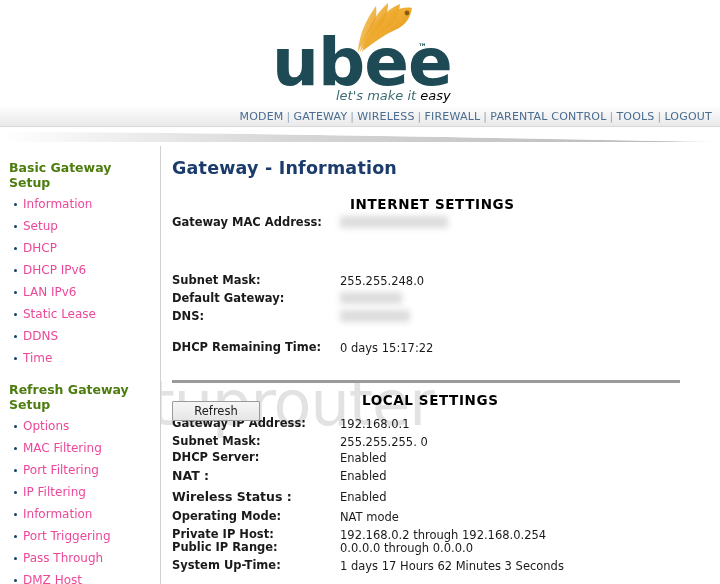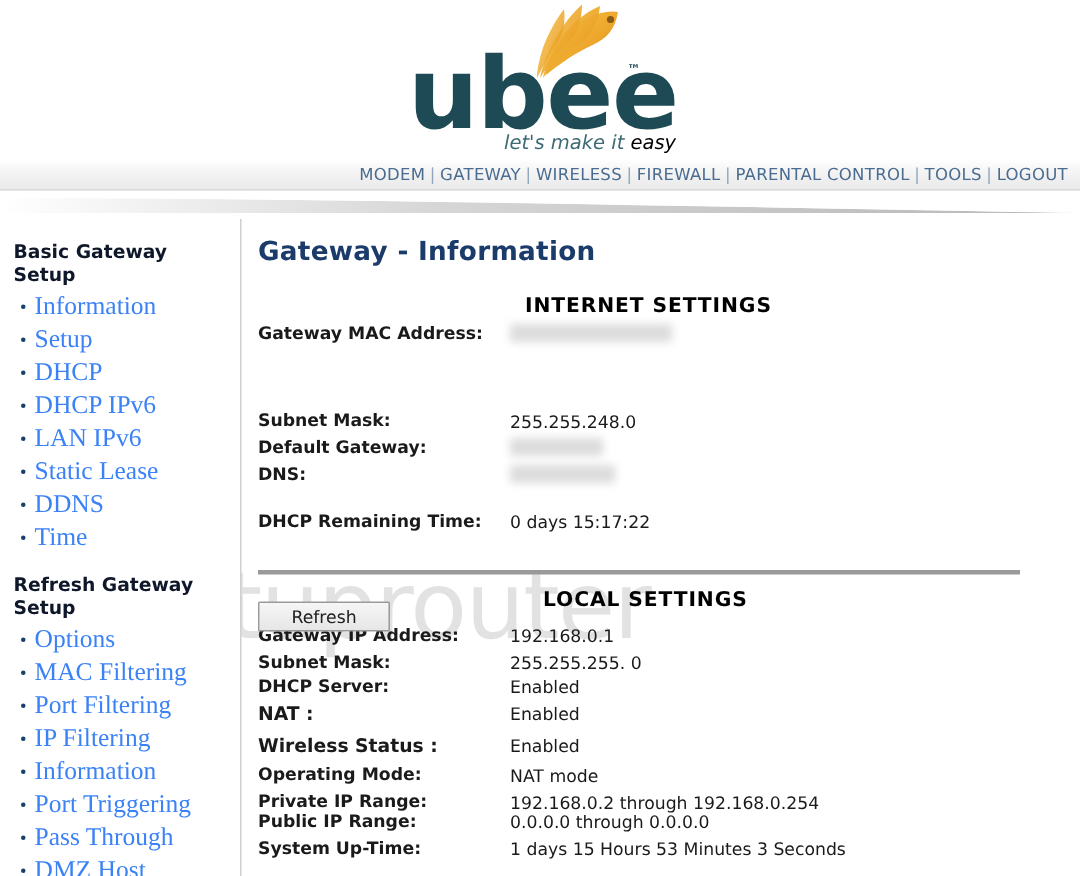--- a/index.html
+++ b/index.html
@@ -118,36 +118,35 @@
     width: 160px;
     height: 440px;
     background: #ffffff;
     z-index: 3;
     padding-top: 16px;
     box-sizing: border-box;
   }
   .side-head {
     font-size: 12.5px;
     font-weight: bold;
-    color: #0f172a;
+    color: #4d7c0f;
     margin: 0 0 4px 9px;
     line-height: 15px;
     width: 142px;
   }
   .side-head.second { margin-top: 14px; }
   .side-link {
-    font-size: 17px;
-    color: #3b82f6;
+    font-size: 12px;
+    color: #ec4899;
     margin: 0 0 2px 14px;
     line-height: 20px;
     white-space: nowrap;
     position: relative;
     padding-left: 9px;
     cursor: pointer;
-    font-family: Liberation Serif, serif;
   }
   .side-link::before {
     content: "";
     position: absolute;
     left: 0;
     top: 9px;
     width: 3px; height: 3px;
     background: #17406b;
     border-radius: 50%;
   }
@@ -380,25 +379,25 @@
   </div>
   <div class="row" style="top:345px">
     <span class="lab big">Wireless Status :</span>
     <span class="val">Enabled</span>
   </div>
   <div class="row" style="top:365px">
     <span class="lab">Operating Mode:</span>
     <span class="val">NAT mode</span>
   </div>
   <div class="row" style="top:383px">
-    <span class="lab">Private IP Range:</span>
+    <span class="lab">Private IP Host:</span>
     <span class="val">192.168.0.2 through 192.168.0.254</span>
   </div>
   <div class="row" style="top:396px">
     <span class="lab">Public IP Range:</span>
     <span class="val">0.0.0.0 through 0.0.0.0</span>
   </div>
   <div class="row" style="top:414px">
     <span class="lab">System Up-Time:</span>
-    <span class="val">1 days 15 Hours 53 Minutes 3 Seconds</span>
+    <span class="val">1 days 17 Hours 62 Minutes 3 Seconds</span>
   </div>
 
 </div>
 
 </body></html>

